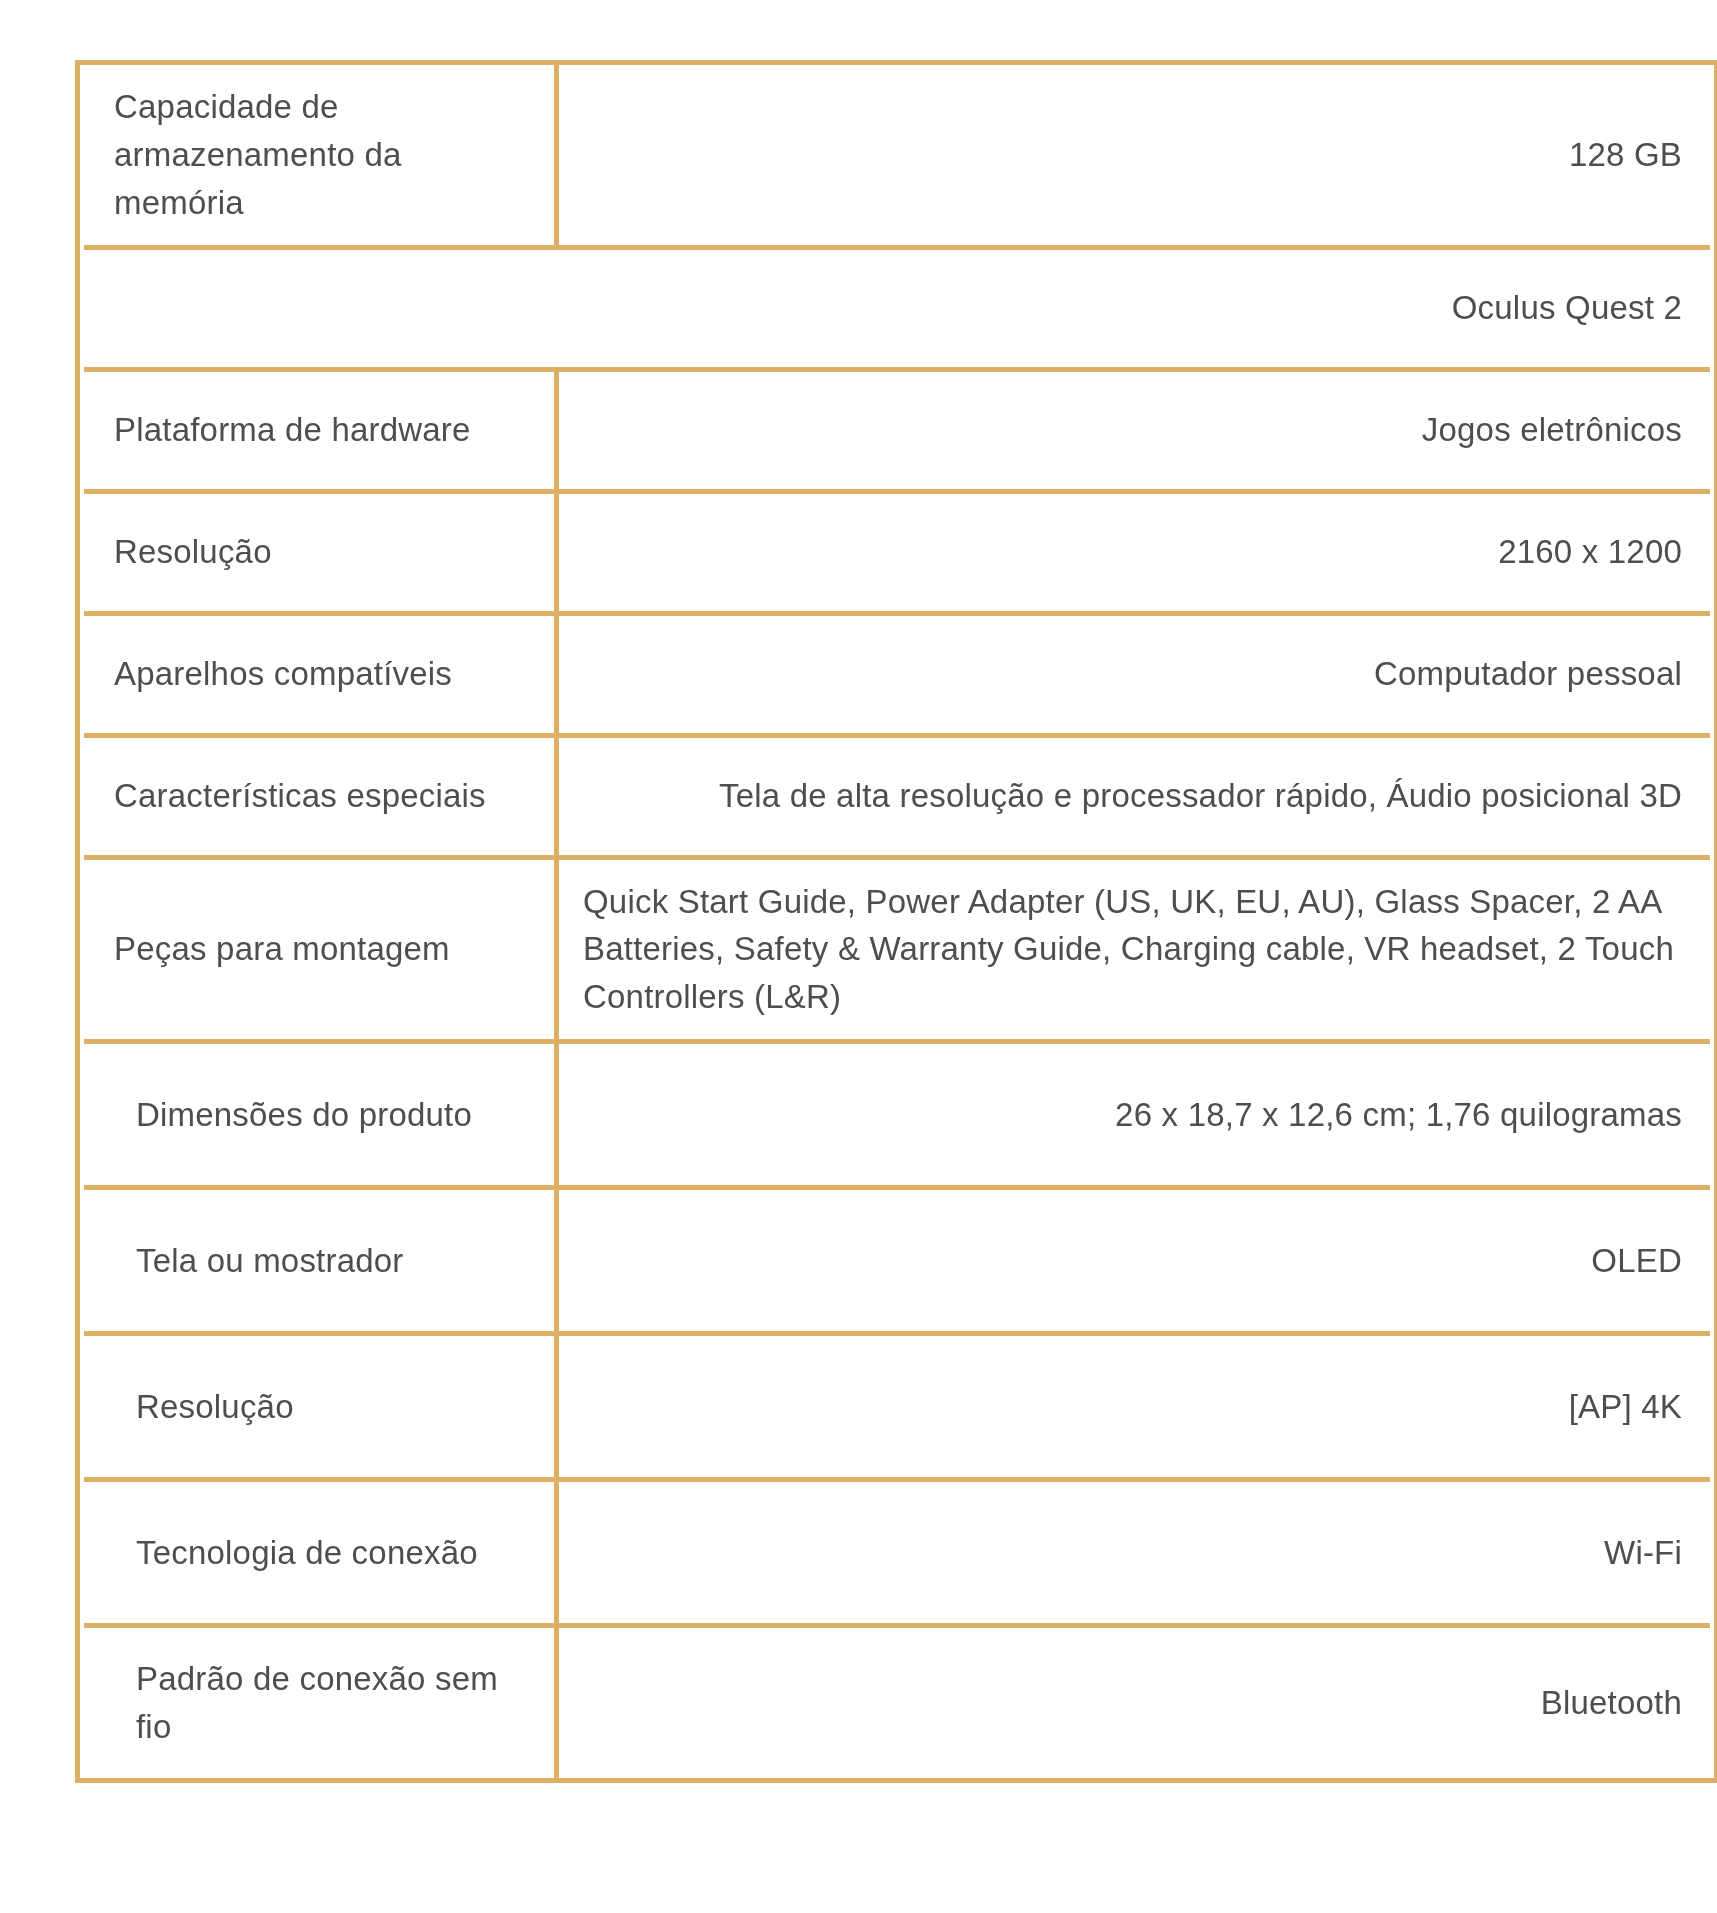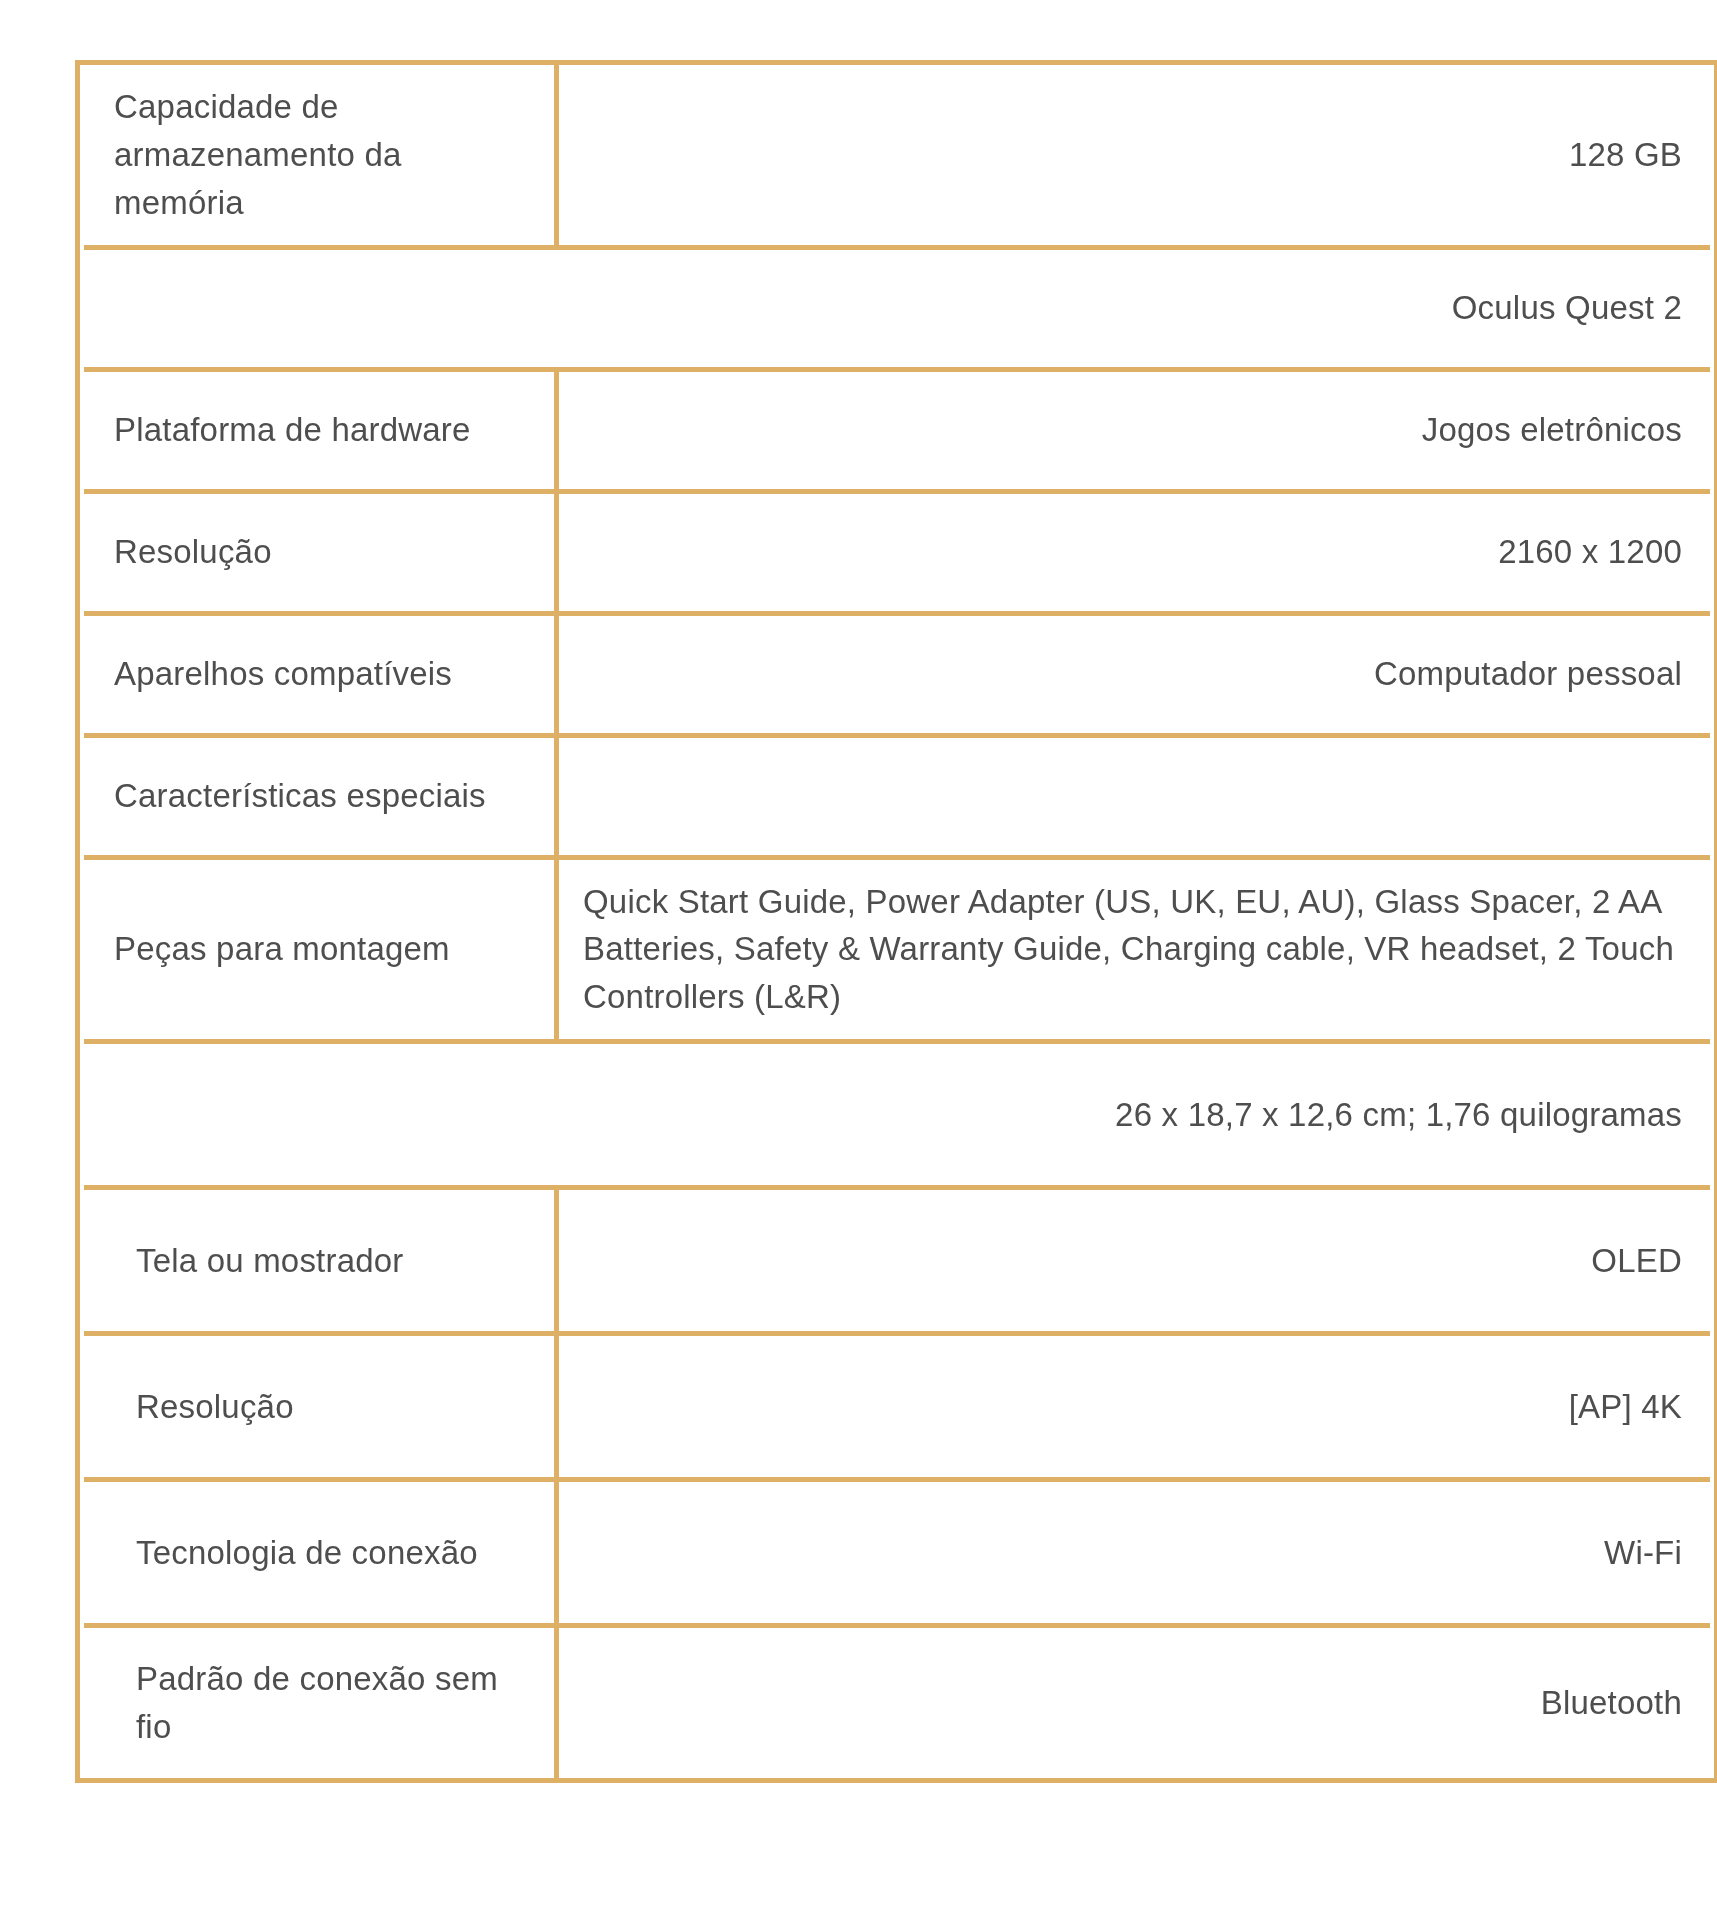--- a/index.html
+++ b/index.html
@@ -100,30 +100,36 @@
         <span>Aparelhos compatíveis</span>
       </div>
       <div class="cell value-cell">
         <span>Computador pessoal</span>
       </div>
     </div>
     <div class="spec-row section-especificacoes-tecnicas">
       <div class="cell label-cell">
         <span>Características especiais</span>
       </div>
+      <div class="cell value-cell">
+        <span>Tela de alta resolução e processador rápido, Áudio posicional 3D</span>
+      </div>
     </div>
     <div class="spec-row section-especificacoes-tecnicas">
       <div class="cell label-cell">
         <span>Peças para montagem</span>
       </div>
       <div class="cell value-cell">
         <span>Quick Start Guide, Power Adapter (US, UK, EU, AU), Glass Spacer, 2 AA Batteries, Safety &amp; Warranty Guide, Charging cable, VR headset, 2 Touch Controllers (L&amp;R)</span>
       </div>
     </div>
     <div class="spec-row section-informacoes-adicionais">
+      <div class="cell label-cell">
+        <span>Dimensões do produto</span>
+      </div>
       <div class="cell value-cell">
         <span>26 x 18,7 x 12,6 cm; 1,76 quilogramas</span>
       </div>
     </div>
     <div class="spec-row section-informacoes-adicionais">
       <div class="cell label-cell">
         <span>Tela ou mostrador</span>
       </div>
       <div class="cell value-cell">
         <span>OLED</span>

